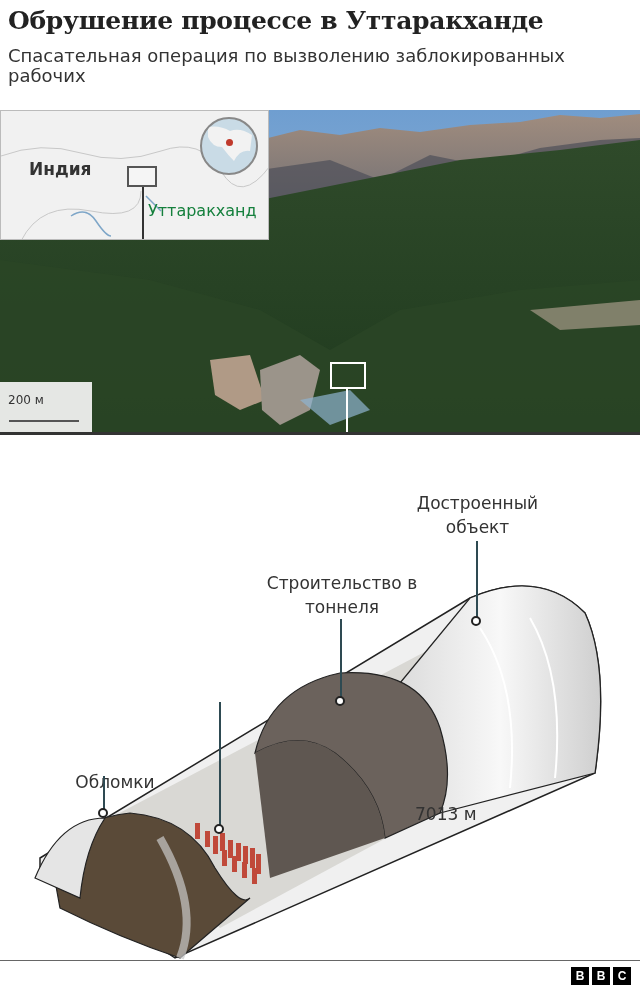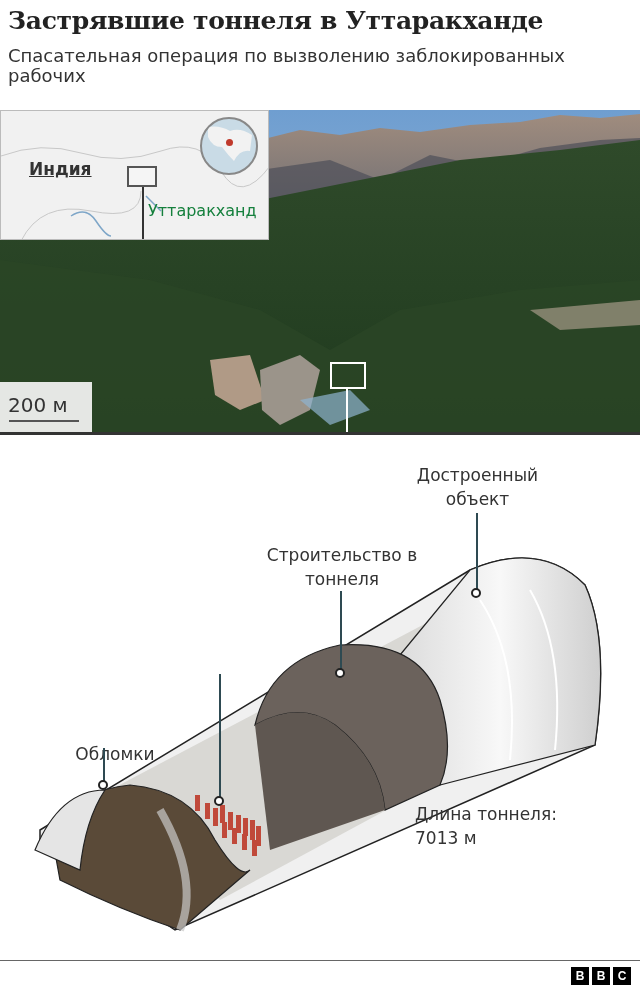--- a/index.html
+++ b/index.html
@@ -2,45 +2,45 @@
 <html><head>
 <meta charset="utf-8">
 <style>
   html, body { margin:0; padding:0; background:#fff; }
   body { width:640px; height:993px; position:relative; overflow:hidden; font-family:"DejaVu Sans","Liberation Sans",sans-serif; color:#222; }
   .title { position:absolute; left:8px; top:6px; font-family:"DejaVu Serif","Liberation Serif",serif; font-size:25px; font-weight:600; color:#222; letter-spacing:-0.3px; }
   .subtitle { position:absolute; left:8px; top:46px; width:600px; font-size:18px; line-height:20px; color:#333; }
   .photo { position:absolute; left:0; top:110px; width:640px; height:324px; overflow:hidden; }
   .photo svg { display:block; }
   .inset { position:absolute; left:0; top:110px; width:269px; height:130px; background:#f1f1f1; border:1px solid #bbb; box-sizing:border-box; overflow:hidden; }
-  .inset-label-india { position:absolute; left:28px; top:48px; font-size:17px; font-weight:bold; color:#333;text-decoration:underline; }
+  .inset-label-india { position:absolute; left:28px; top:48px; font-size:17px; font-weight:bold; color:#333; }
   .inset-label-state { position:absolute; left:147px; top:90px; font-size:16px; color:#15803d; }
   .inset-box { position:absolute; left:126px; top:55px; width:30px; height:21px; border:2px solid #555; box-sizing:border-box; background:rgba(255,255,255,0.3); }
   .inset-leader { position:absolute; left:141px; top:76px; width:2px; height:54px; background:#333; }
   .globe { position:absolute; left:199px; top:6px; width:58px; height:58px; border-radius:50%; background:#c9dbe6; border:2px solid #888; box-sizing:border-box; overflow:hidden; }
   .globe-dot { position:absolute; left:24px; top:20px; width:7px; height:7px; border-radius:50%; background:#c0392b; }
   .scale { position:absolute; left:0; top:382px; width:92px; height:50px; background:rgba(245,245,245,0.92); }
-  .scale-text { position:absolute; left:8px; top:11px; font-size:20px; color:#333; }
+  .scale-text { position:absolute; left:8px; top:11px; font-size:12px; color:#333; }
   .scale-bar { position:absolute; left:9px; top:38px; width:70px; height:2px; background:#555; }
   .site-box { position:absolute; left:330px; top:362px; width:36px; height:27px; border:2px solid #fff; box-sizing:border-box; }
   .site-leader { position:absolute; left:346px; top:389px; width:2px; height:45px; background:#fff; }
   .photo-divider { position:absolute; left:0; top:432px; width:640px; height:3px; background:#333; }
-  .diagram { position:absolute; left:0; top:436px; width:640px; height:520px; }
+  .diagram { position:absolute; left:0; top:464px; width:640px; height:520px; }
   .lbl { position:absolute; font-size:17px; color:#333; text-align:center; line-height:24px; }
   .leader { position:absolute; width:2px; background:#2e4a52; }
   .dot { position:absolute; width:10px; height:10px; border-radius:50%; background:#fff; border:2px solid #222; box-sizing:border-box; }
   .len { position:absolute; left:415px; top:802px; font-size:17px; color:#333; line-height:24px; }
   .footer-line { position:absolute; left:0; top:960px; width:640px; height:1px; background:#666; }
   .bbc { position:absolute; left:571px; top:967px; display:flex; gap:3px; }
   .bbc span { display:inline-block; width:18px; height:18px; background:#000; color:#fff; font-weight:bold; font-size:12px; text-align:center; line-height:18px; font-family:"Liberation Sans",sans-serif; }
 </style>
 </head>
 <body>
 
-<div class="title">Застрявшие тоннеля в Уттаракханде</div>
+<div class="title">Обрушение процессе в Уттаракханде</div>
 <div class="subtitle">Спасательная операция по вызволению заблокированных рабочих</div>
 
 <div class="photo">
   <svg width="640" height="324" viewBox="0 0 640 324">
     <defs>
       <linearGradient id="sky" x1="0" y1="0" x2="0" y2="1">
         <stop offset="0" stop-color="#6f9ed0"></stop>
           <stop offset="1" stop-color="#a9c4dc"></stop>
       </linearGradient>
       <linearGradient id="far" x1="0" y1="0" x2="0" y2="1">
@@ -143,21 +143,20 @@
 
   <div class="leader" style="left:219px;top:238px;height:125px;"></div>
   <div class="dot" style="left:214px;top:360px;"></div>
 
   <div class="lbl" style="left:60px;top:285px;width:110px;margin-top:21px;">Обломки</div>
   <div class="leader" style="left:103px;top:312px;height:35px;"></div>
   <div class="dot" style="left:98px;top:344px;"></div>
 </div>
 
 <div class="len">
-  <div>Длина тоннеля:</div>
   <div>7013 м</div>
 </div>
 
 <div class="footer-line"></div>
 <div class="bbc">
   <span>B</span>
   <span>B</span>
   <span>C</span>
 </div>
 

